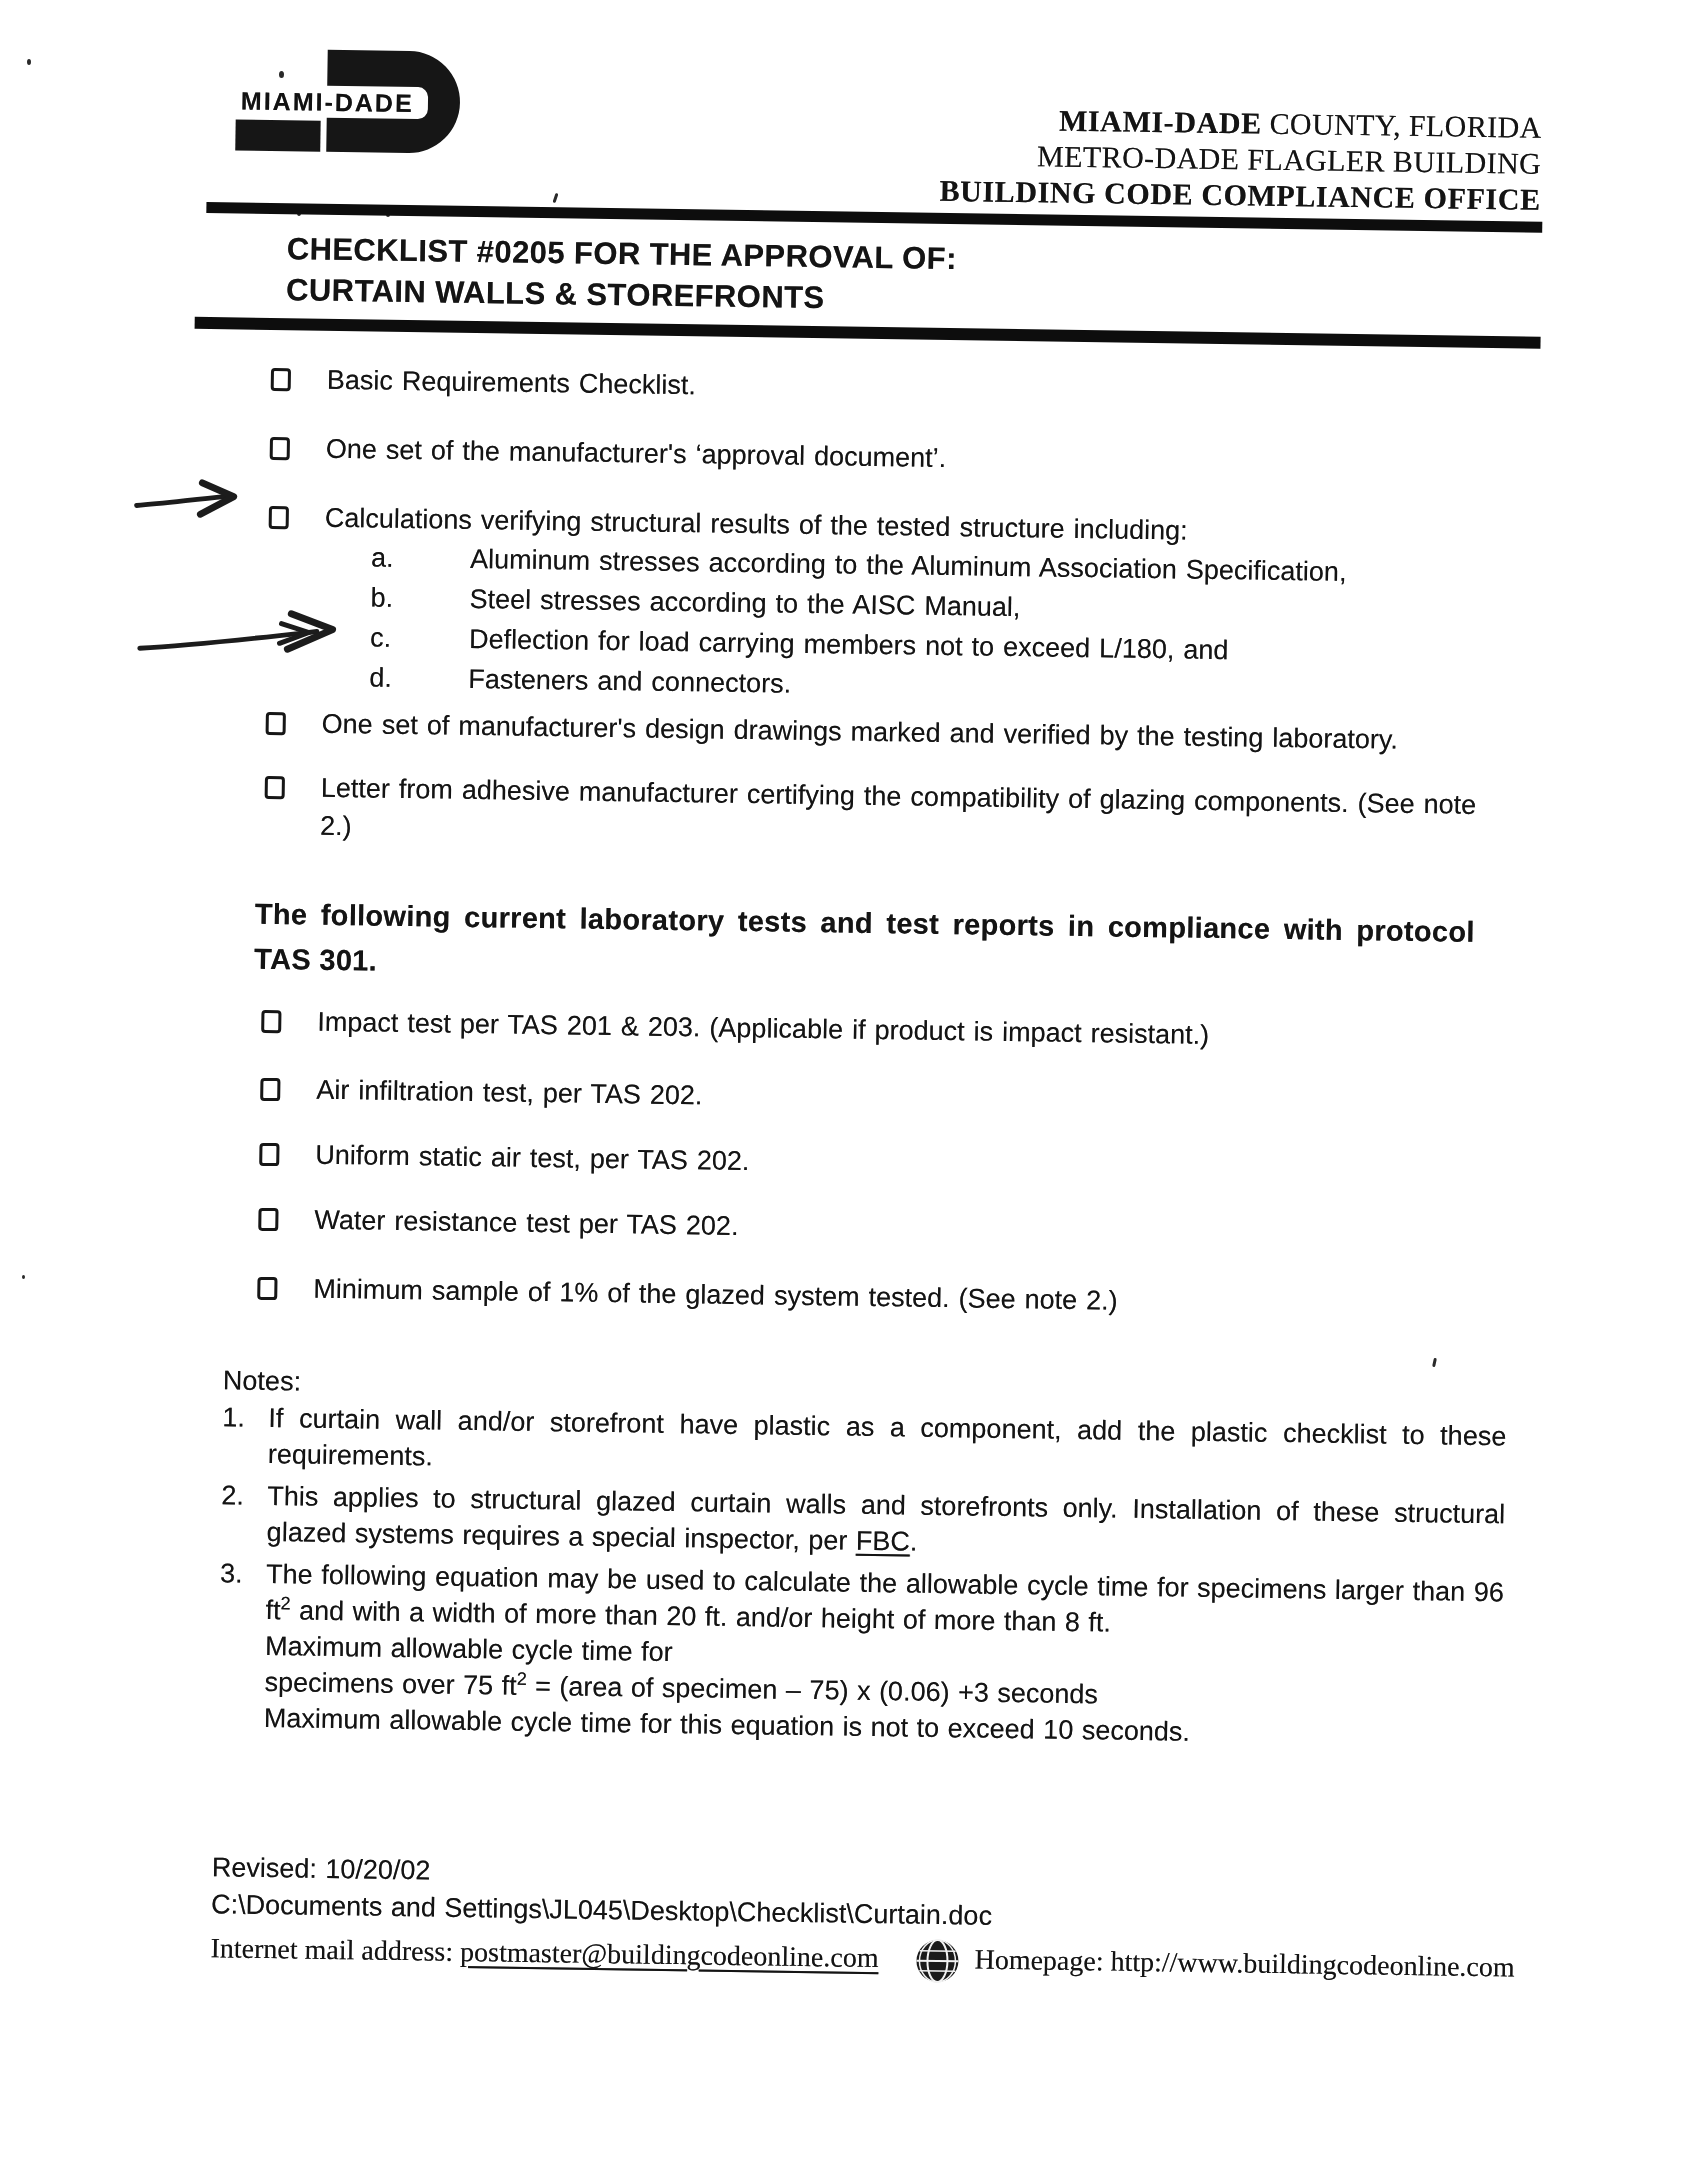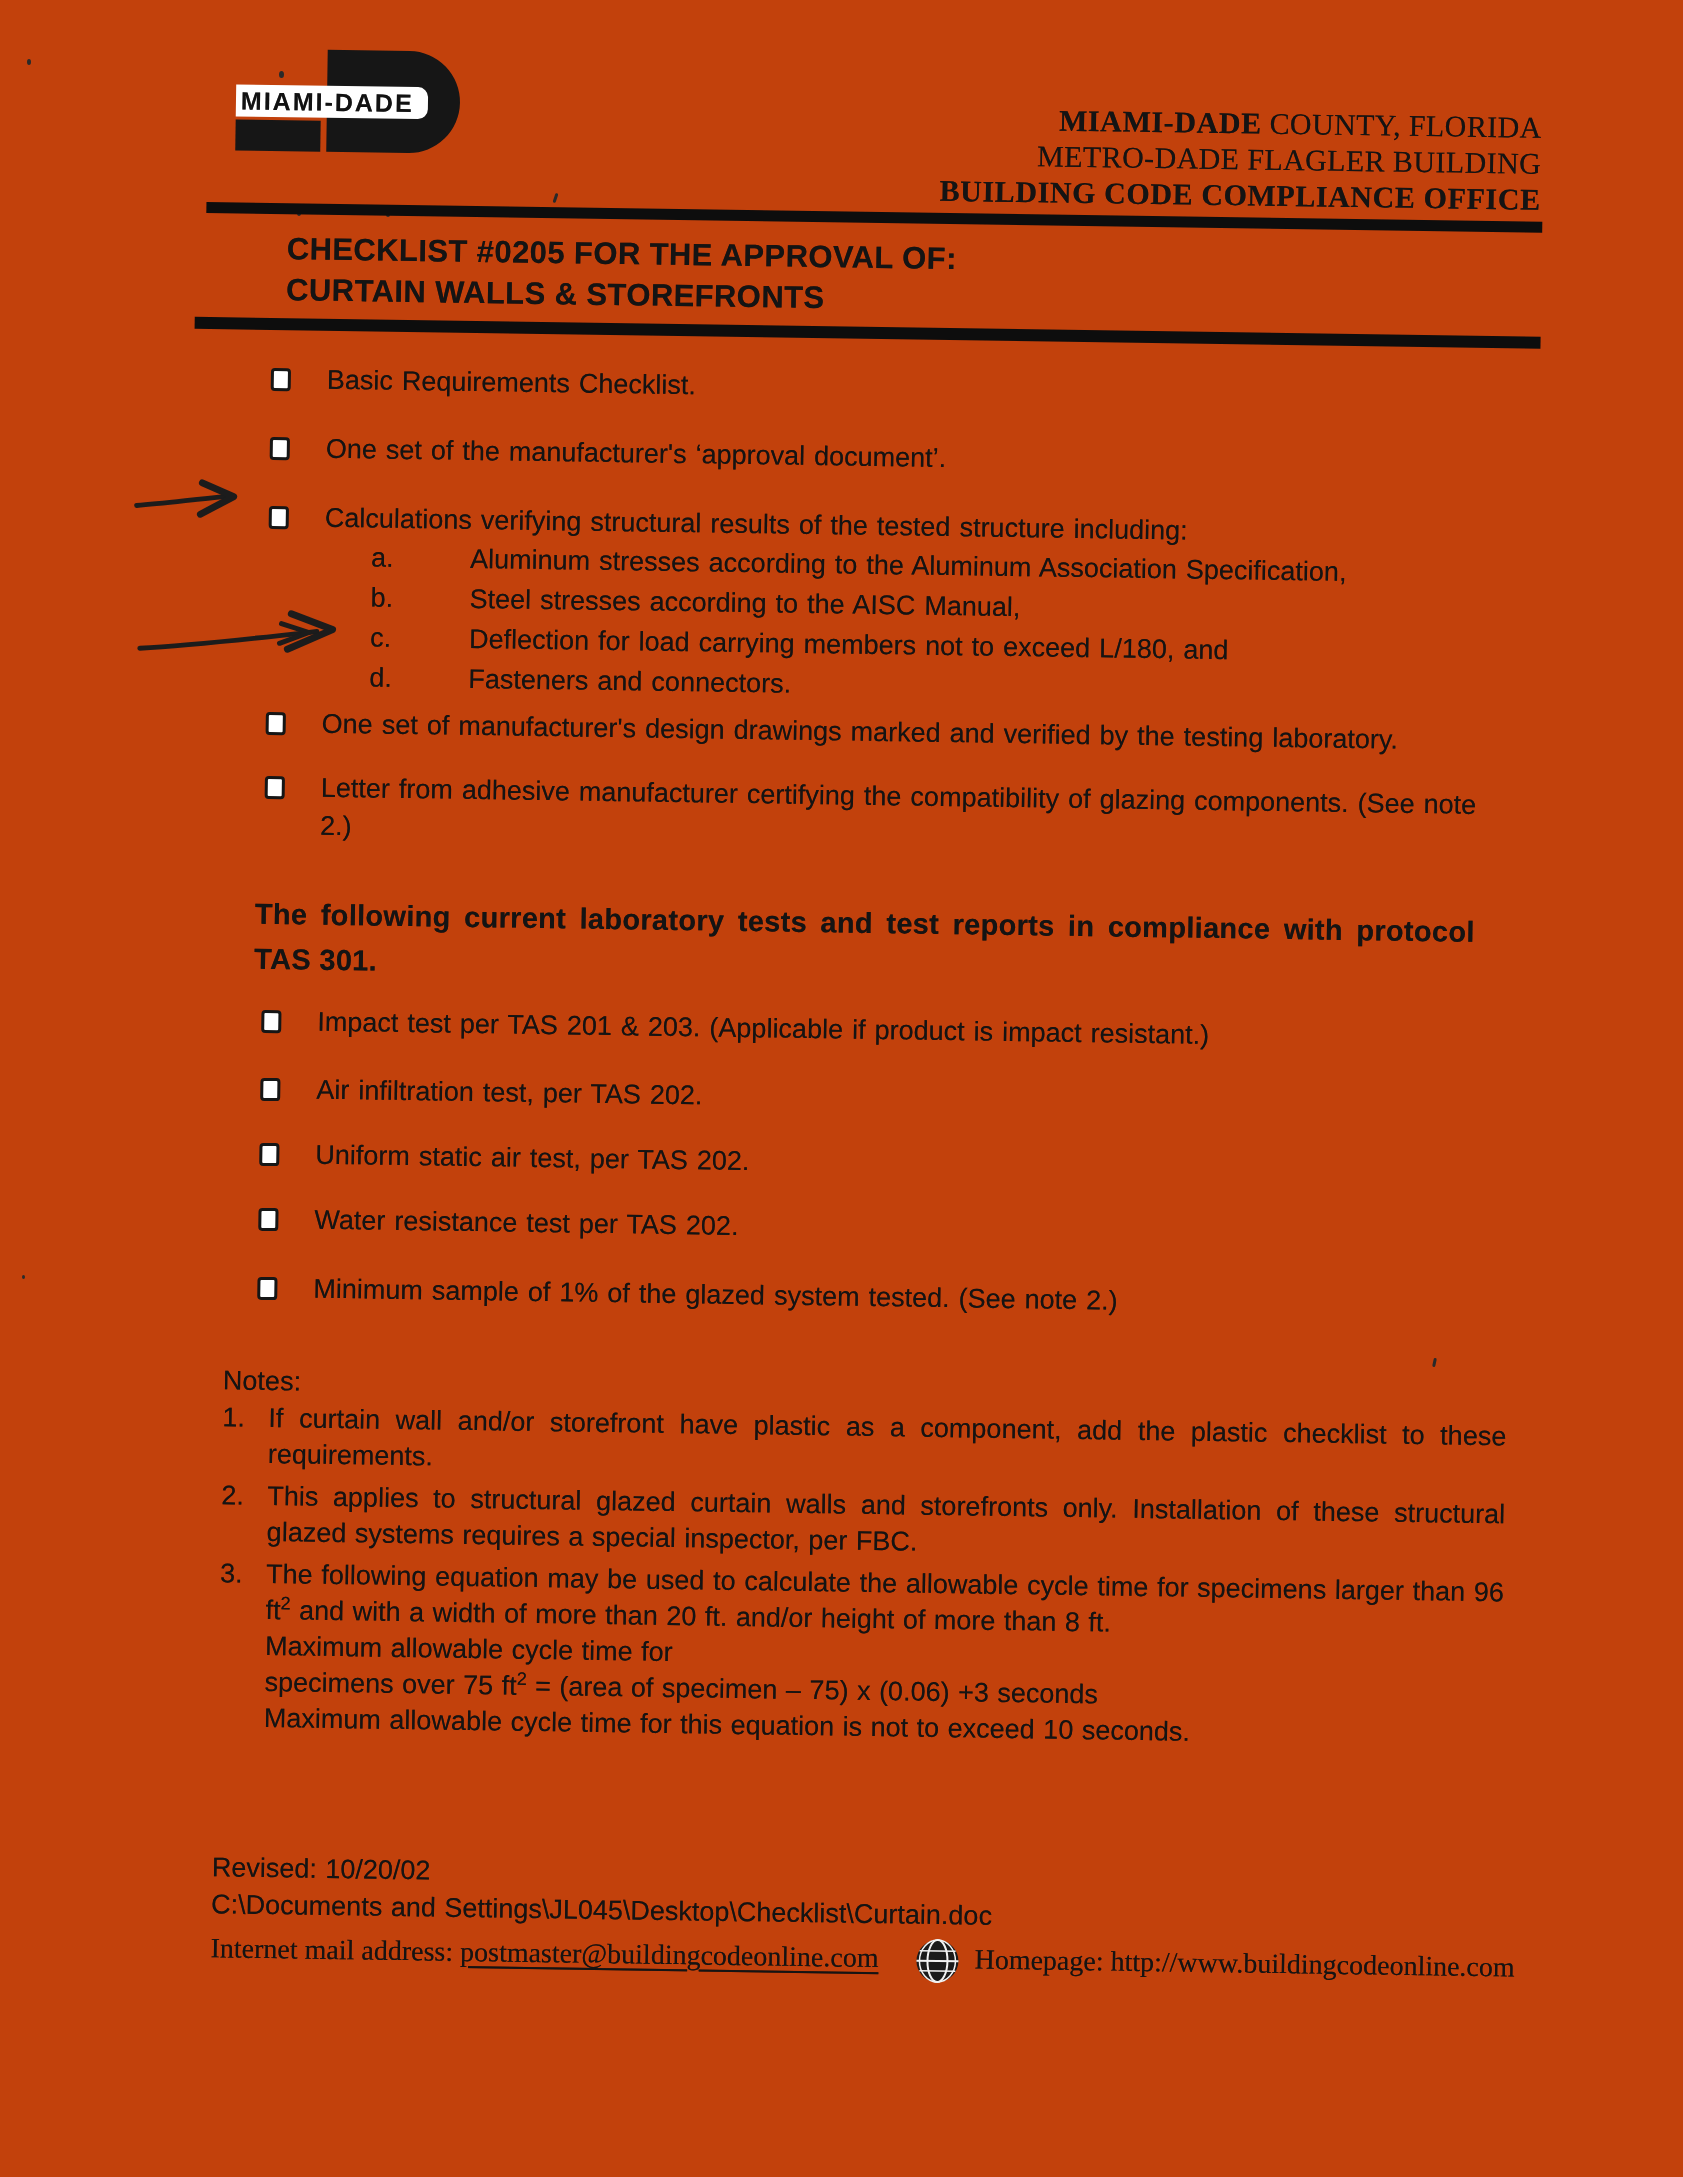--- a/index.html
+++ b/index.html
@@ -1,17 +1,17 @@
 <!DOCTYPE html>
 <html><head>
 <meta charset="utf-8">
 <style>
   html,body{margin:0;padding:0;background:#9a9a9a;}
   .page{
-    position:relative;width:1683px;height:2177px;background:#c2410c;
+    position:relative;width:1683px;height:2177px;background:#ffffff;
     overflow:hidden;color:#141414;
     font-family:"Liberation Sans","DejaVu Sans",sans-serif;
   }
   .sheet{
     position:absolute;top:40px;left:0;width:1683px;
     padding:0 139px 0 208px;box-sizing:border-box;
     transform:rotate(0.85deg);transform-origin:208px 59px;
   }
   .txt{ text-shadow:0 0 0.6px rgba(0,0,0,.55); }
 
@@ -64,21 +64,21 @@
   .t-4{margin-top:27px;}
   .t-5{margin-top:31px;}
 
   
   .notes-label{margin:55px 0 0 34px;font-size:27px;line-height:38px;}
   .note{display:flex;margin-left:34px;font-size:27px;line-height:36px;word-spacing:1px;}
   .note-num{flex:0 0 46px;}
   .note-body{flex:1;max-width:1238px;text-align:justify;}
   .note-body .line{text-align:left;}
   .n2{margin-top:6px;}
-  .fbc{text-underline-offset:4px;text-decoration-thickness:2px;}
+  .fbc{text-decoration:underline;text-underline-offset:4px;text-decoration-thickness:2px;}
   sup{font-size:18px;line-height:0;}
 
   
   .footer{margin:114px 0 0 30px;}
   .f-sans{font-size:27px;line-height:37px;word-spacing:1px;}
   .mail-line{
     font-family:"Liberation Serif","DejaVu Serif",serif;font-size:28px;line-height:40px;
     margin-top:2px;display:flex;align-items:center;flex-wrap:nowrap;
   }
   .email{

